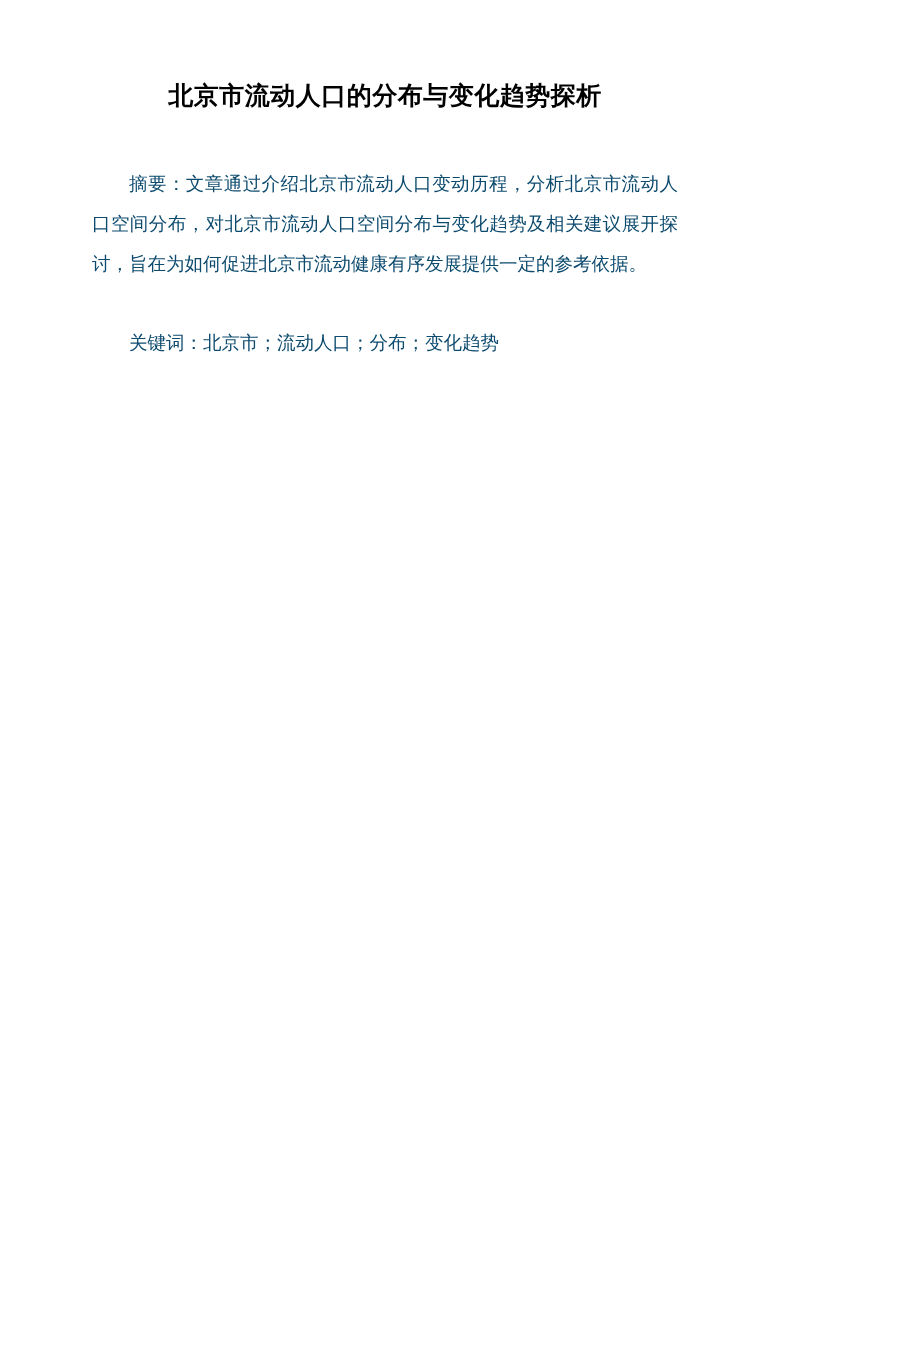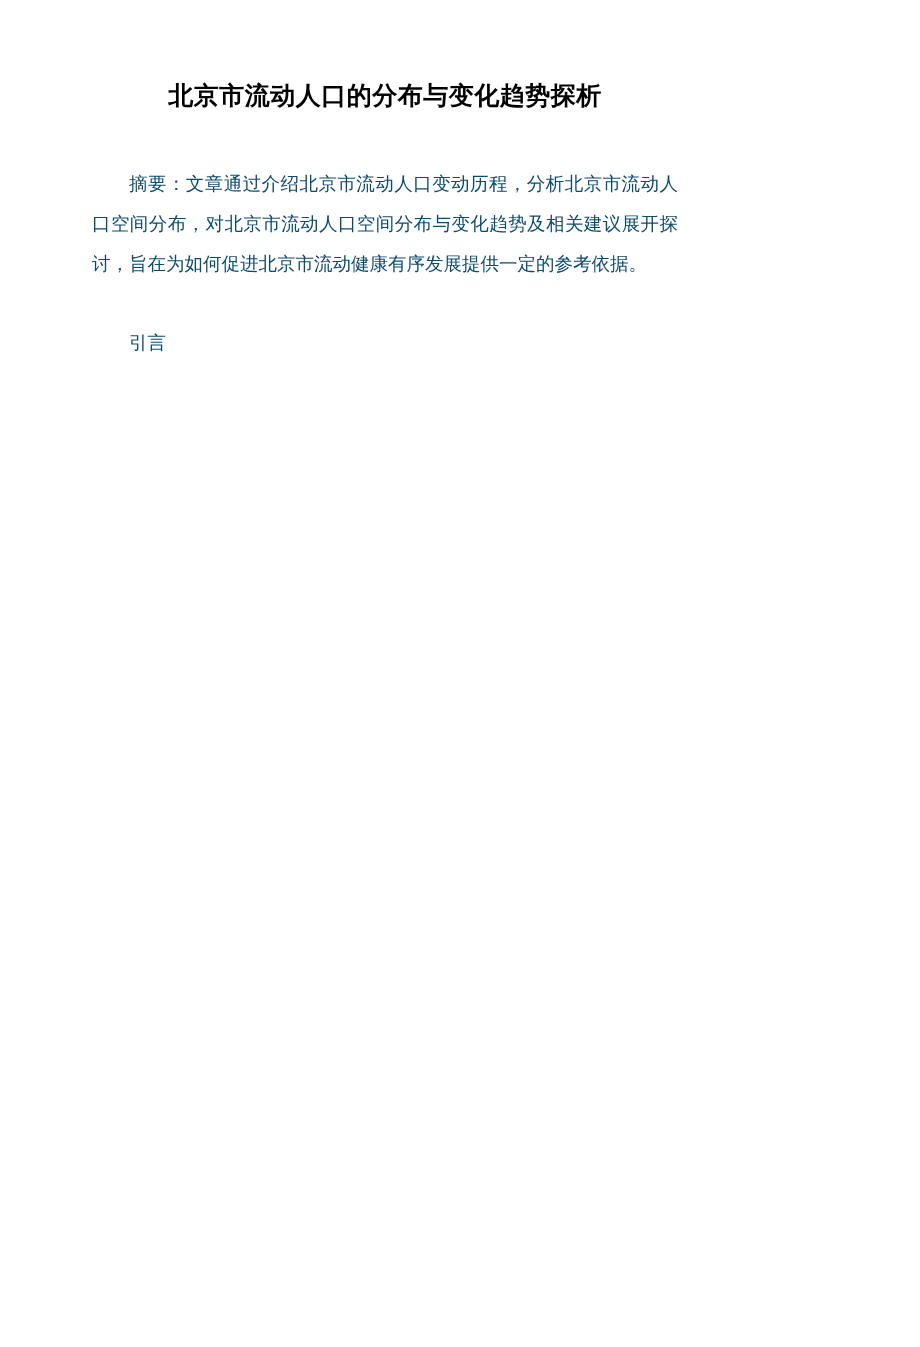--- a/index.html
+++ b/index.html
@@ -63,22 +63,22 @@
 <div class="page">
 
   <h1 class="doc-title">北京市流动人口的分布与变化趋势探析</h1>
 
   <div class="body-block">
 
     <p class="para indent">摘要：文章通过介绍北京市流动人口变动历程，分析北京市流动人口空间分布，对北京市流动人口空间分布与变化趋势及相关建议展开探讨，旨在为如何促进北京市流动健康有序发展提供一定的参考依据。</p>
 
     <div class="gap-lg"></div>
 
+    <p class="para indent">关键词：北京市；流动人口；分布；变化趋势</p>
 
-    <p class="para indent">引言</p>
 
 
 
 
     <div class="gap-md"></div>
 
 
   </div>
 </div>
 

